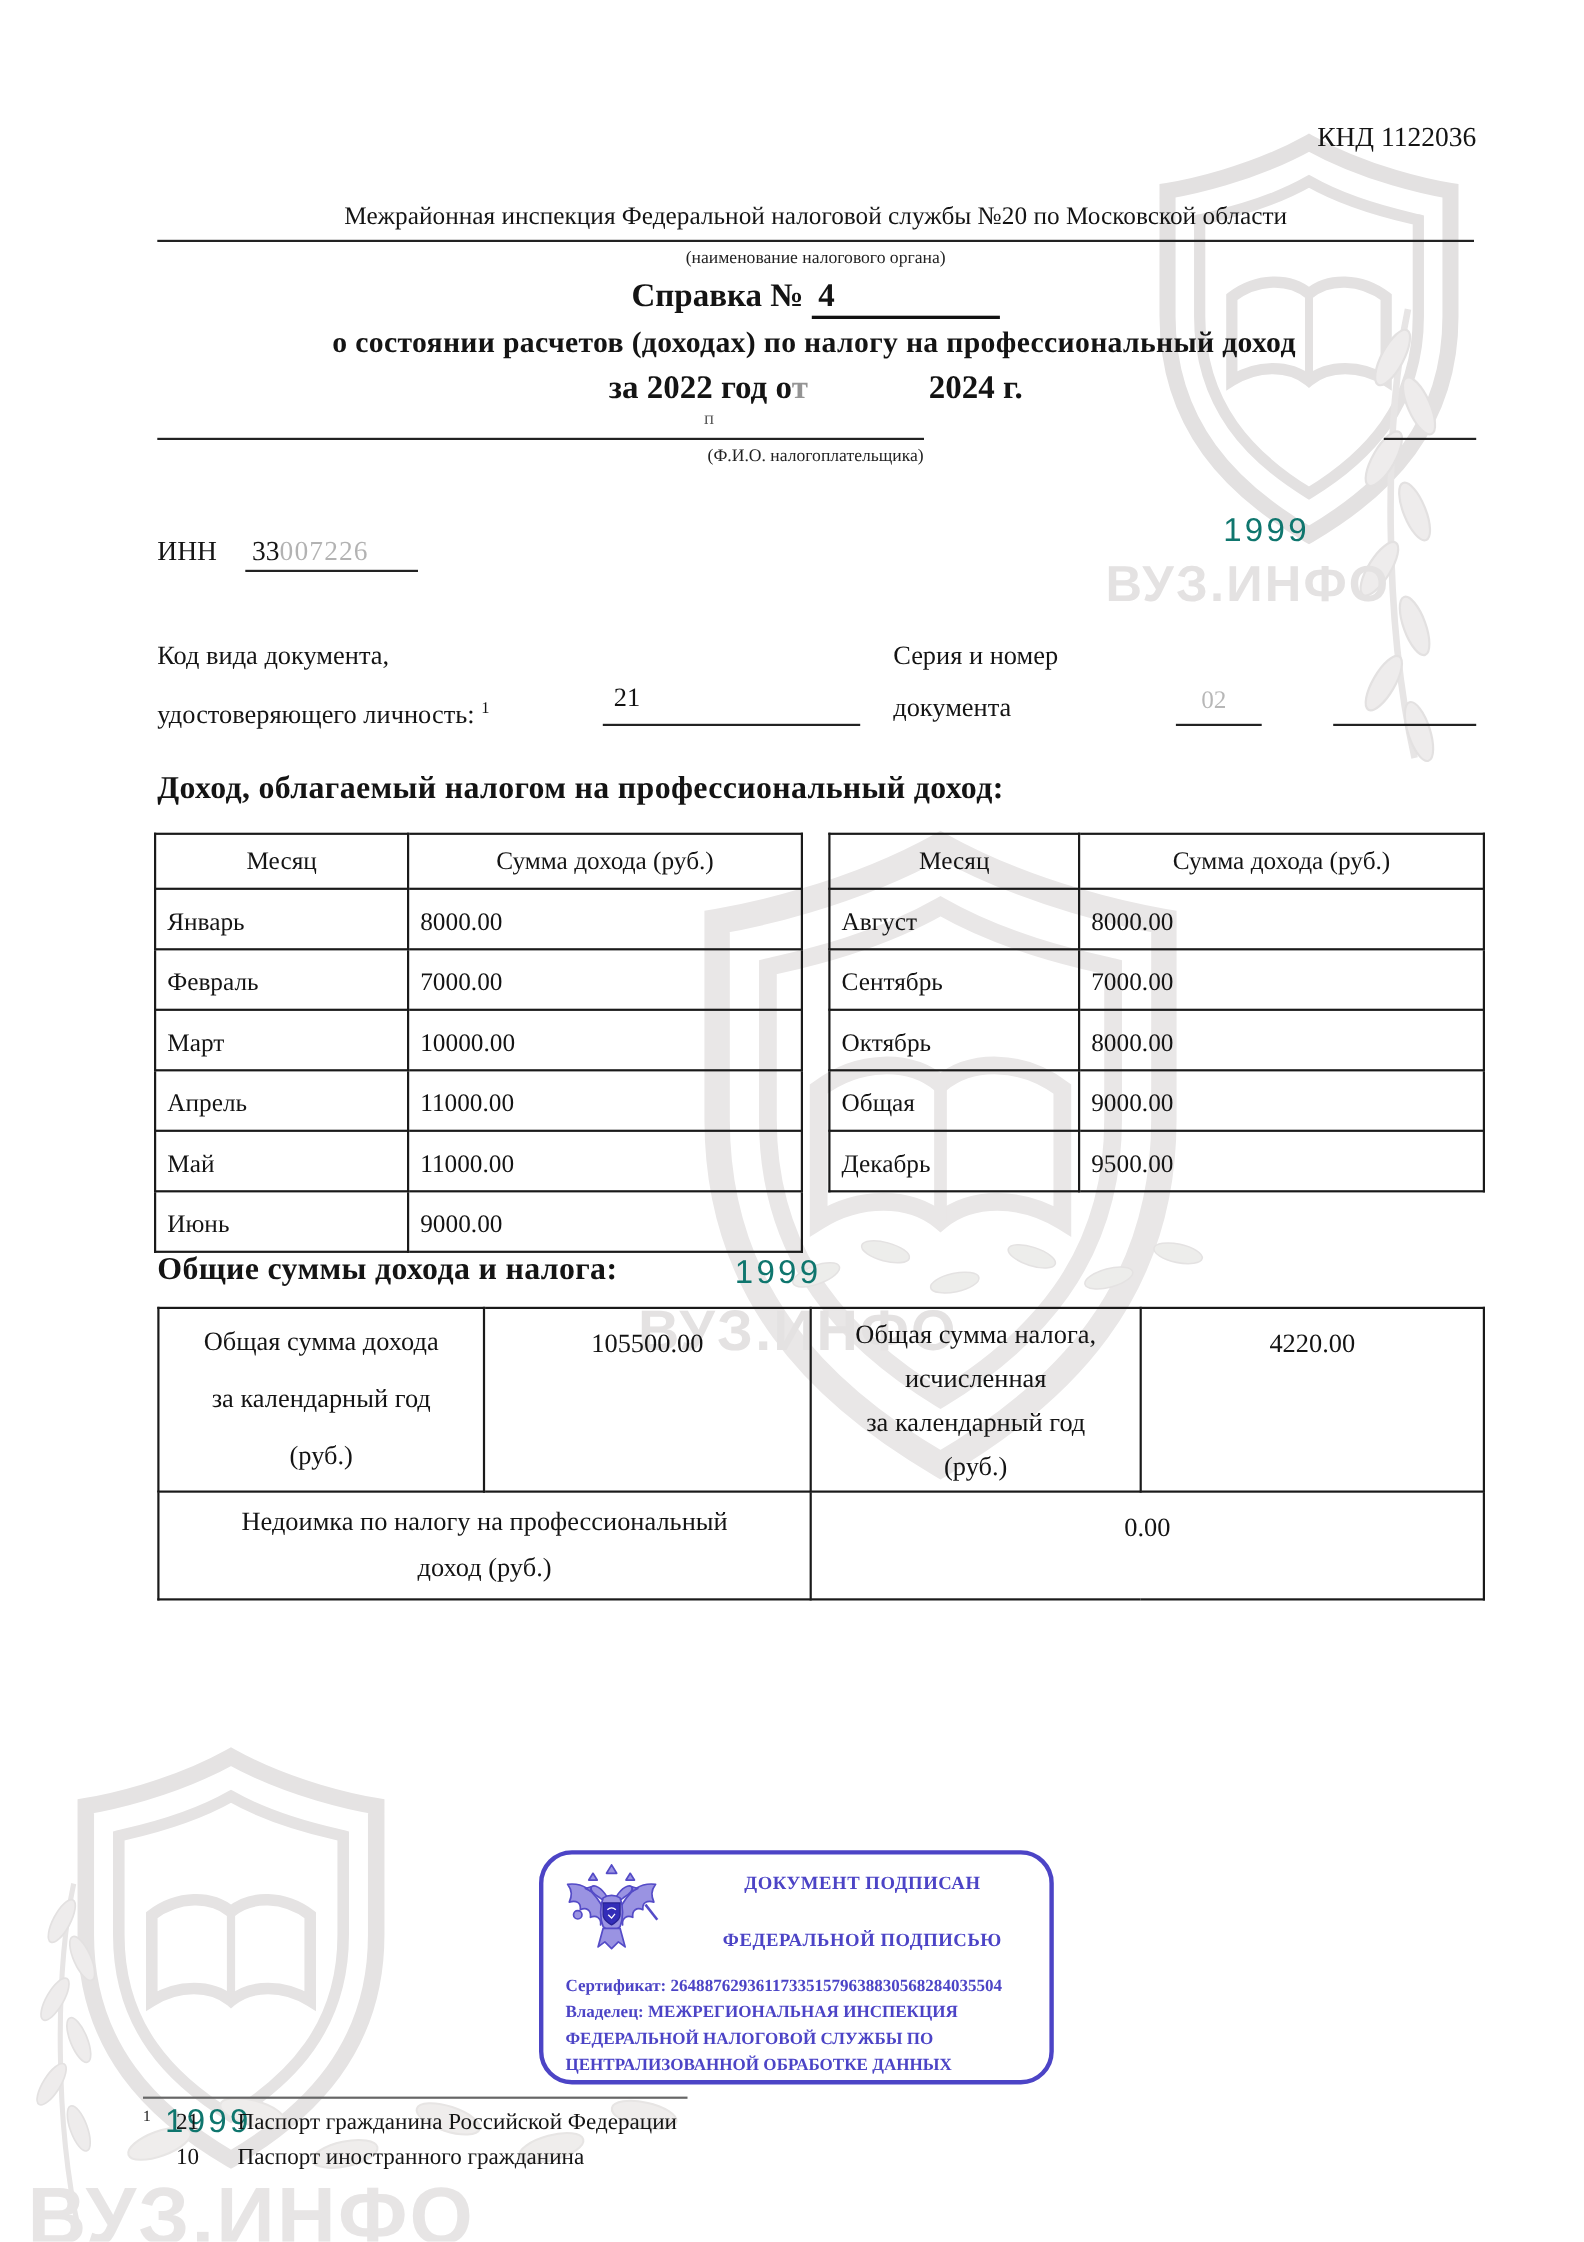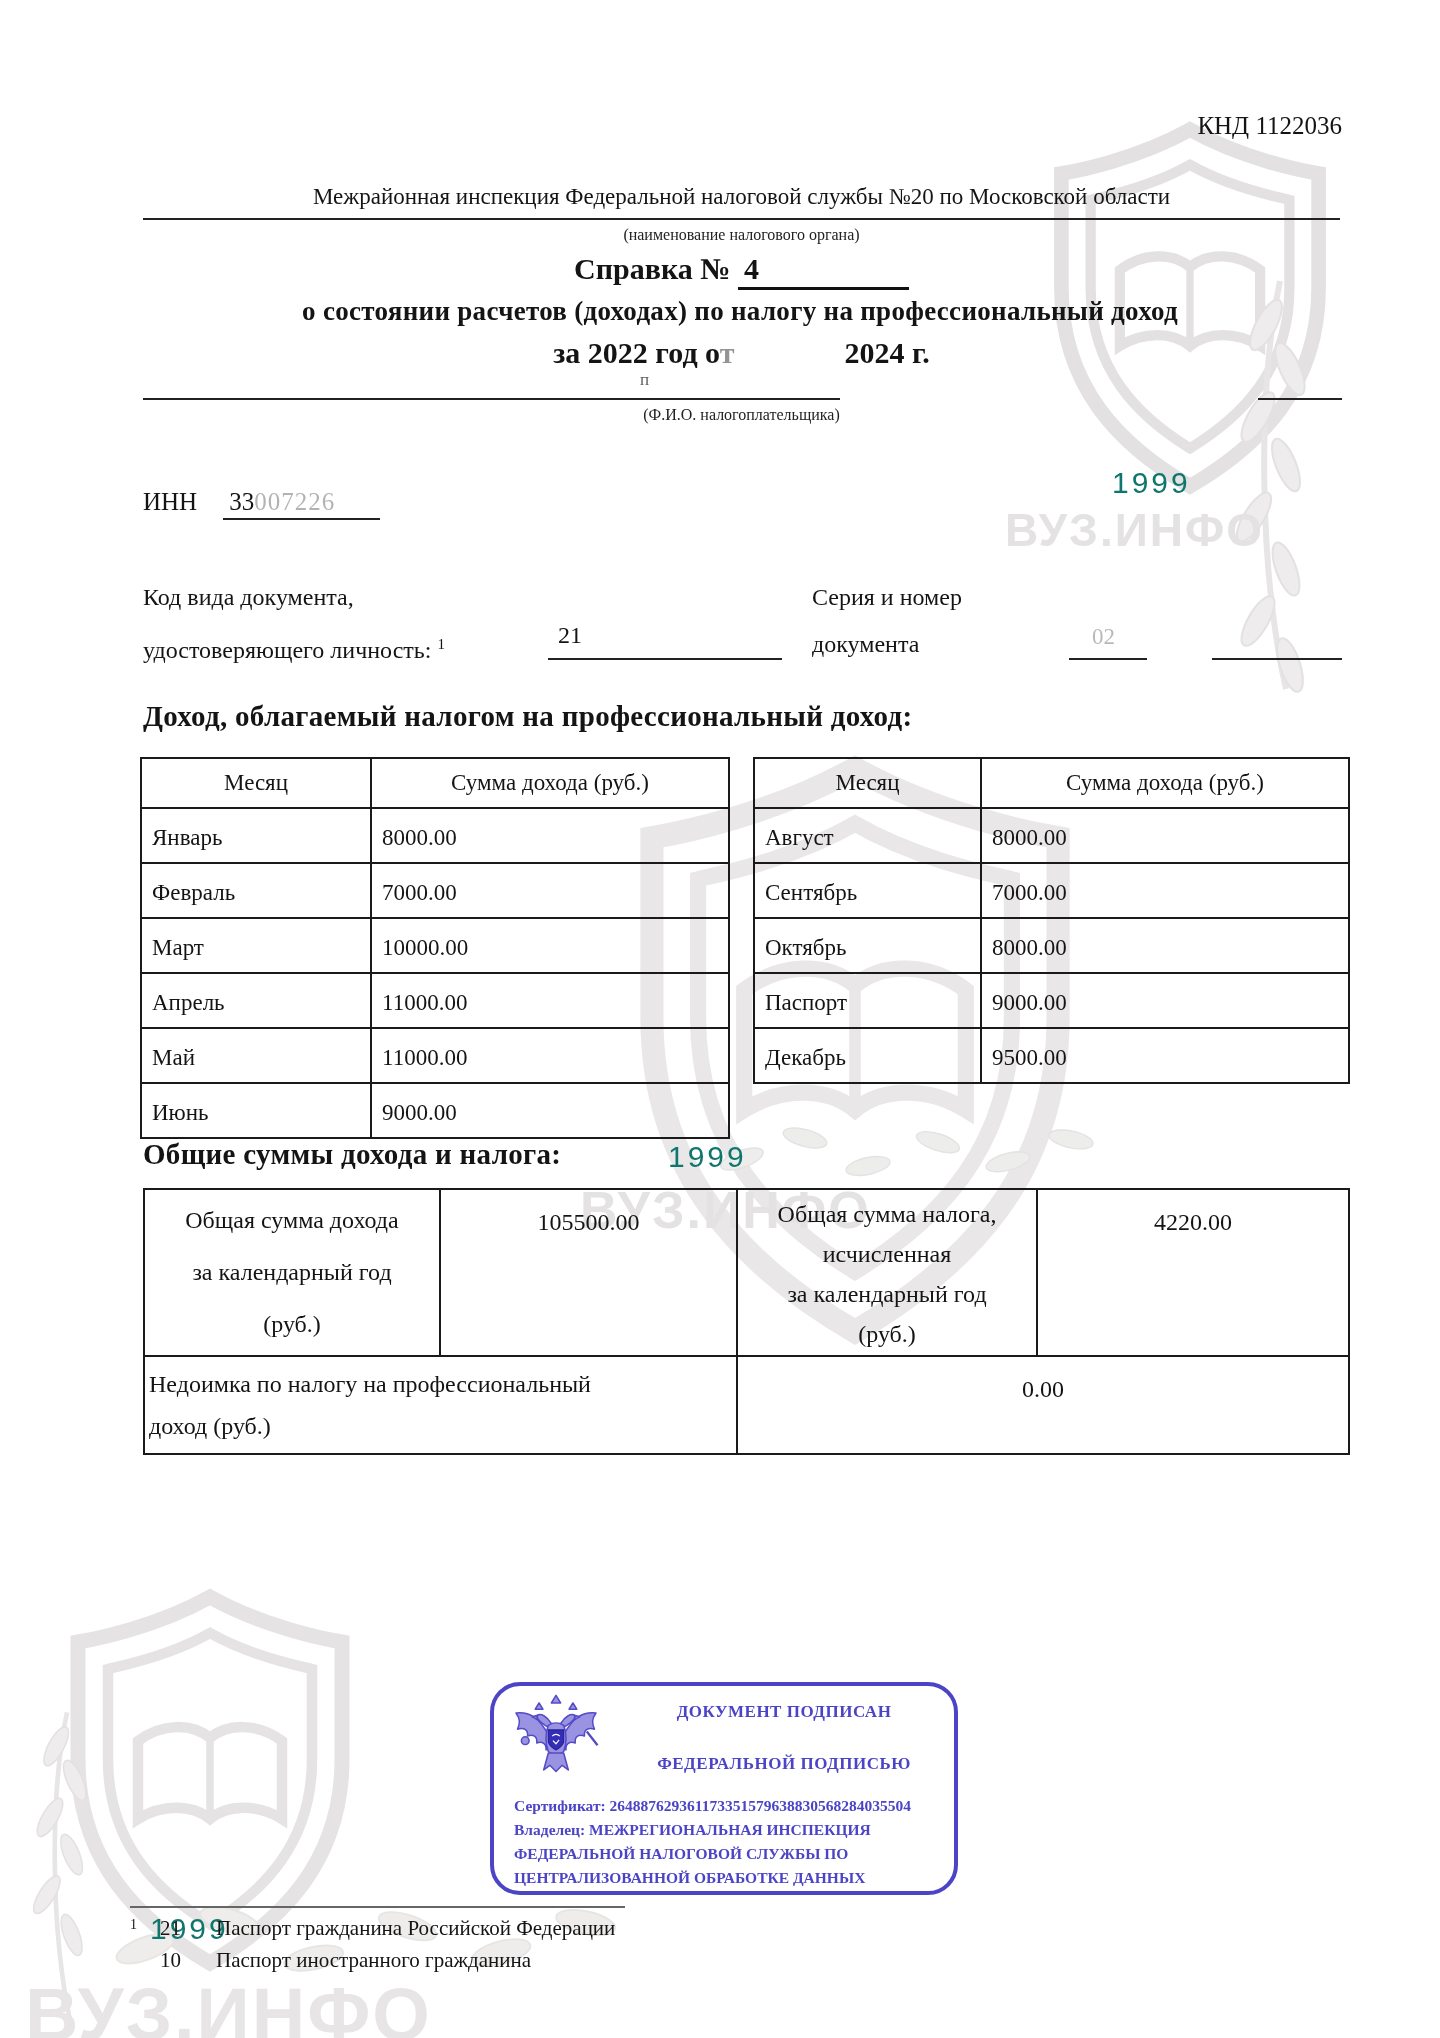--- a/index.html
+++ b/index.html
@@ -48,21 +48,21 @@
   table{border-collapse:collapse;table-layout:fixed;background:transparent;}
   .tbl td,.tbl th,.totals td{border:2px solid #1a1a1a;font-size:23px;font-weight:normal;margin-left:40px;}
   .tbl th{height:46px;text-align:center;vertical-align:middle;}
   .tbl td{height:45px;vertical-align:middle;padding:6px 10px 2px 10px;text-align:left;}
   
   .tbl-totals{position:absolute;left:143px;top:1188px;}
   .totals td{font-size:24px;vertical-align:top;}
   .t-label-c{white-space:pre-line;text-align:center;line-height:52px;padding-top:4px;}
   .t-label-c4{white-space:pre-line;text-align:center;line-height:40px;padding-top:4px;}
   .t-val{padding:19px 10px;text-align:center;}
-  .t-arrears{white-space:pre-line;text-align:left;line-height:42px;padding:6px 4px;}
+  .t-arrears{white-space:pre-line;text-align:center;line-height:42px;padding:6px 4px;}
   
   .stamp{position:absolute;left:490px;top:1682px;width:468px;height:213px;border:4px solid #4c44c6;border-radius:30px;box-sizing:border-box;color:#4c44c6;background:rgba(255,255,255,.2);}
   .stamp-eagle{position:absolute;left:14px;top:7px;}
   .stamp-t1{position:absolute;left:128px;right:8px;top:16px;text-align:center;font-weight:bold;font-size:17px;letter-spacing:.5px;}
   .stamp-t2{position:absolute;left:128px;right:8px;top:68px;text-align:center;font-weight:bold;font-size:17px;letter-spacing:.5px;}
   .stamp-details{position:absolute;left:20px;top:108px;width:432px;font-weight:bold;font-size:15.5px;line-height:24px;}
   
   .fn-rule{top:1906px;left:130px;width:495px;height:2px;background:#666;}
   .fn{top:1912px;left:130px;font-size:21px;}
   .fn-row{display:flex;line-height:32px;}
@@ -247,21 +247,21 @@
             </tr>
           <tr>
               <td>Сентябрь</td>
               <td>7000.00</td>
             </tr>
           <tr>
               <td>Октябрь</td>
               <td>8000.00</td>
             </tr>
           <tr>
-              <td>Паспорт</td>
+              <td>Общая</td>
               <td>9000.00</td>
             </tr>
           <tr>
               <td>Декабрь</td>
               <td>9500.00</td>
             </tr>
         </tbody>
       </table>
     </div>
 

